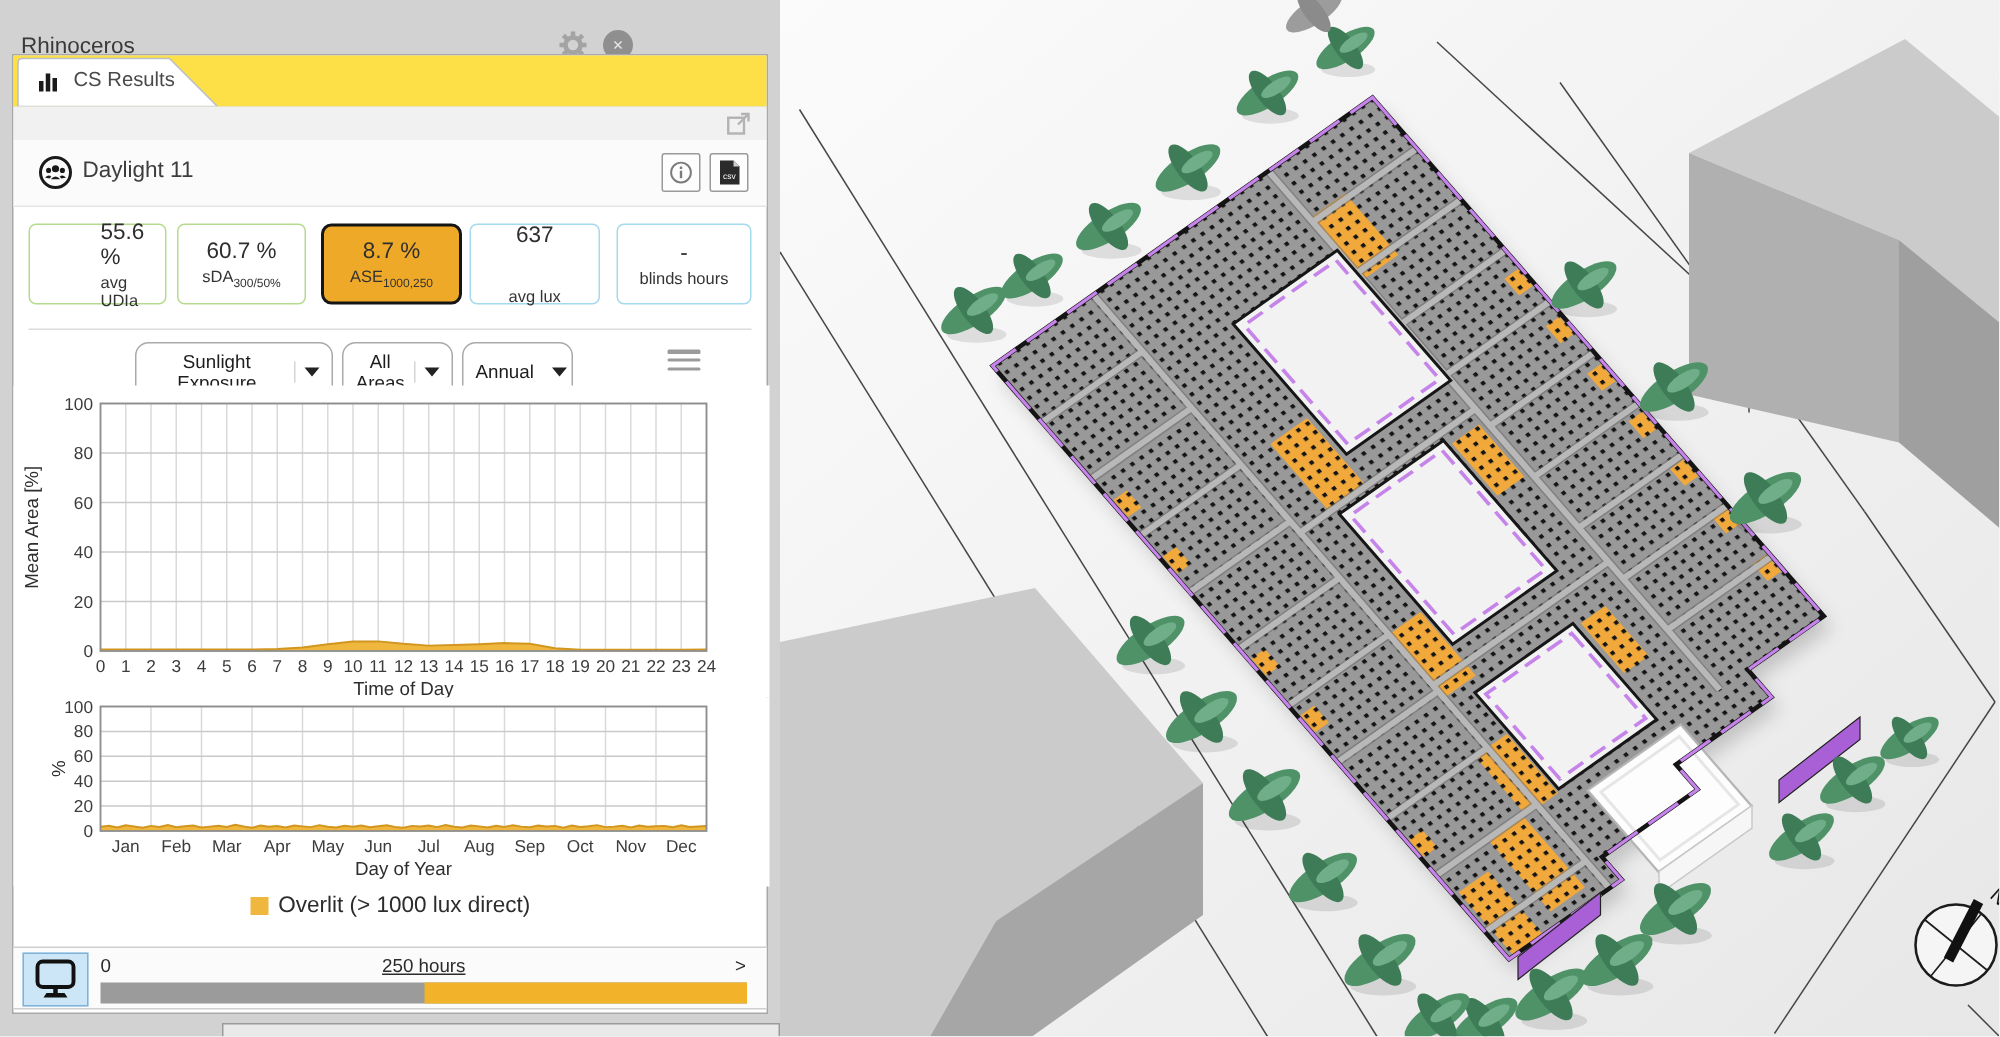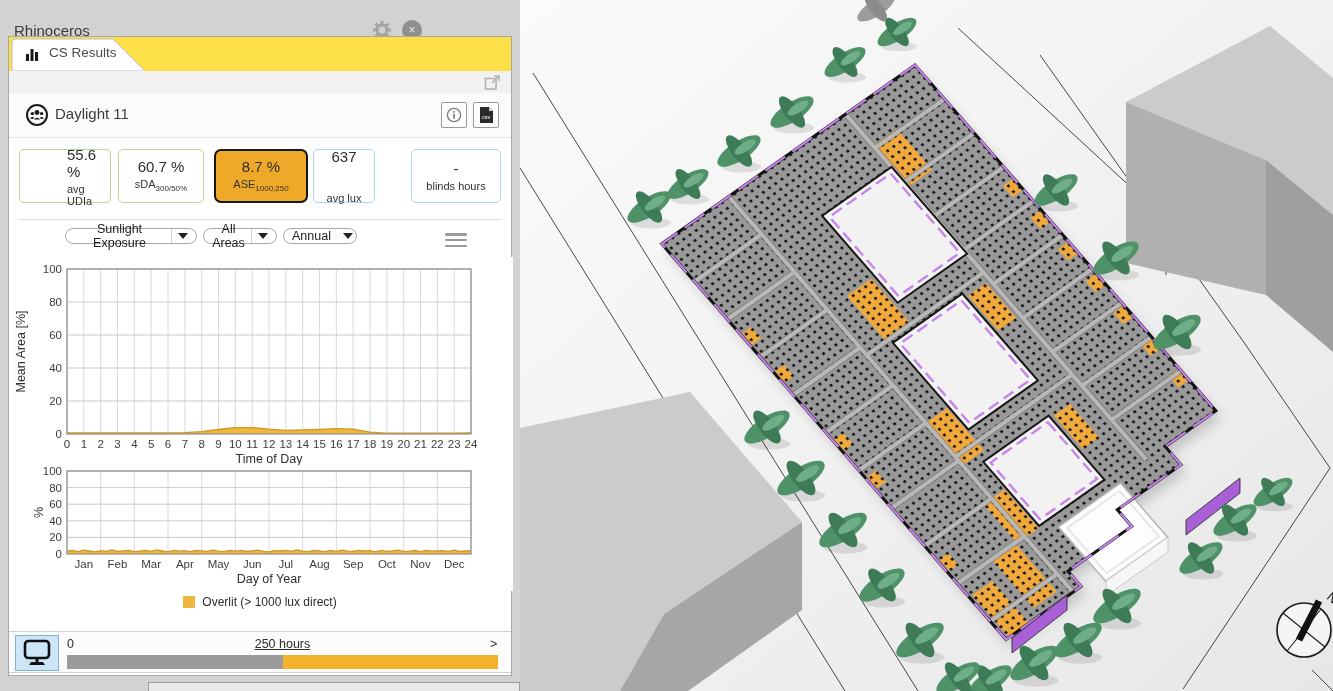--- a/index.html
+++ b/index.html
@@ -27,35 +27,35 @@
          border-radius:2px;box-sizing:border-box;display:flex;align-items:center;justify-content:center;}
   .mcard{position:absolute;top:112px;height:54px;background:#fff;border-radius:5px;box-sizing:border-box;
          display:flex;flex-direction:column;align-items:center;justify-content:center;}
   .m-green{border:1.5px solid #b6db8e;}
   .m-blue{border:1.5px solid #a5d9ed;}
   .m-orange{border:2.5px solid #151515;background:#efa928;border-radius:7px;}
   .mval{font-size:15px;color:#2e2e2e;}
   .mlab{font-size:11px;color:#333;margin-top:3px;}
   .mlab sub{font-size:8px;}
   .divider{position:absolute;left:10px;top:182px;width:482px;height:1px;background:#dcdcdc;}
-  .dd{position:absolute;top:191px;height:16px;border:1px solid #a9a9a9;border-radius:9px;background:#fff;
-      box-sizing:border-box;display:flex;align-items:center;padding:0 8px;}
+  .dd{position:absolute;top:191px;height:40px;border:1px solid #a9a9a9;border-radius:9px;background:#fff;
+      box-sizing:border-box;display:flex;align-items:center;padding:0 8px;margin-left:25px;}
   .ddlab{font-size:12.5px;color:#1d1d1d;flex:1;text-align:center;}
   .ddsep{width:1px;height:14px;background:#d4d4d4;margin:0 6px;}
   .ddarrow{width:0;height:0;border-left:5px solid transparent;border-right:5px solid transparent;
            border-top:6px solid #222;}
   .hamburger{position:absolute;right:44px;top:196px;width:22px;height:14px;display:flex;
              flex-direction:column;justify-content:space-between;}
   .hamburger div{height:2.5px;background:#9b9b9b;border-radius:1px;}
   .chart{position:absolute;left:0;background:#fff;}
   .tick{font-size:11.5px;fill:#3c3c3c;font-family:"Liberation Sans",sans-serif;}
   .axis-label{font-size:12.5px;fill:#2e2e2e;font-family:"Liberation Sans",sans-serif;}
   .legend{position:absolute;left:0;top:558px;width:502px;display:flex;align-items:center;justify-content:center;gap:7px;}
   .legsw{width:12px;height:12px;}
-  .leglab{font-size:12px;color:#2c2c2c;text-align:right;}
+  .leglab{font-size:15px;color:#2c2c2c;text-align:right;}
   .footer{position:absolute;left:0;top:594px;width:502px;height:42px;background:#fbfbfb;
           border-top:1px solid #cfcfcf;border-bottom:1px solid #cfcfcf;box-sizing:border-box;}
   .screenbtn{position:absolute;left:6px;top:3px;width:44px;height:36px;background:#cde6f7;
              border:1px solid #7fb2d9;box-sizing:border-box;display:flex;align-items:center;justify-content:center;}
   .tl-left{position:absolute;left:58px;top:5px;font-size:12.5px;color:#2c2c2c;}
   .tl-center{position:absolute;left:58px;top:5px;width:431px;text-align:center;font-size:12.5px;color:#2c2c2c;text-decoration:underline;}
   .tl-right{position:absolute;left:481px;top:5px;font-size:12.5px;color:#2c2c2c;}
   .track{position:absolute;left:58px;top:23px;width:431px;height:14px;background:#9b9b9b;}
   .trackfill{position:absolute;right:0;top:0;height:14px;background:#f2b32b;}
   .bottomstrip{position:absolute;left:0;top:676px;width:520px;height:15px;background:#d2d2d2;}
@@ -152,21 +152,21 @@
         <div class="mlab"><span>avg UDIa</span></div>
       </div>
       <div class="mcard m-green" style="left:109px;width:86px;">
         <div class="mval">60.7 %</div>
         <div class="mlab"><span>sDA</span><sub>300/50%</sub></div>
       </div>
       <div class="mcard m-orange" style="left:205px;width:94px;">
         <div class="mval">8.7 %</div>
         <div class="mlab"><span>ASE</span><sub>1000,250</sub></div>
       </div>
-      <div class="mcard m-blue" style="left:304px;width:62px;gap:24px;">
+      <div class="mcard m-blue" style="left:304px;width:87px;gap:24px;">
         <div class="mval">637</div>
         <div class="mlab"><span>avg lux</span></div>
       </div>
       <div class="mcard m-blue" style="left:402px;width:90px;">
         <div class="mval">-</div>
         <div class="mlab"><span>blinds hours</span></div>
       </div>
 
       <div class="divider"></div>
 

